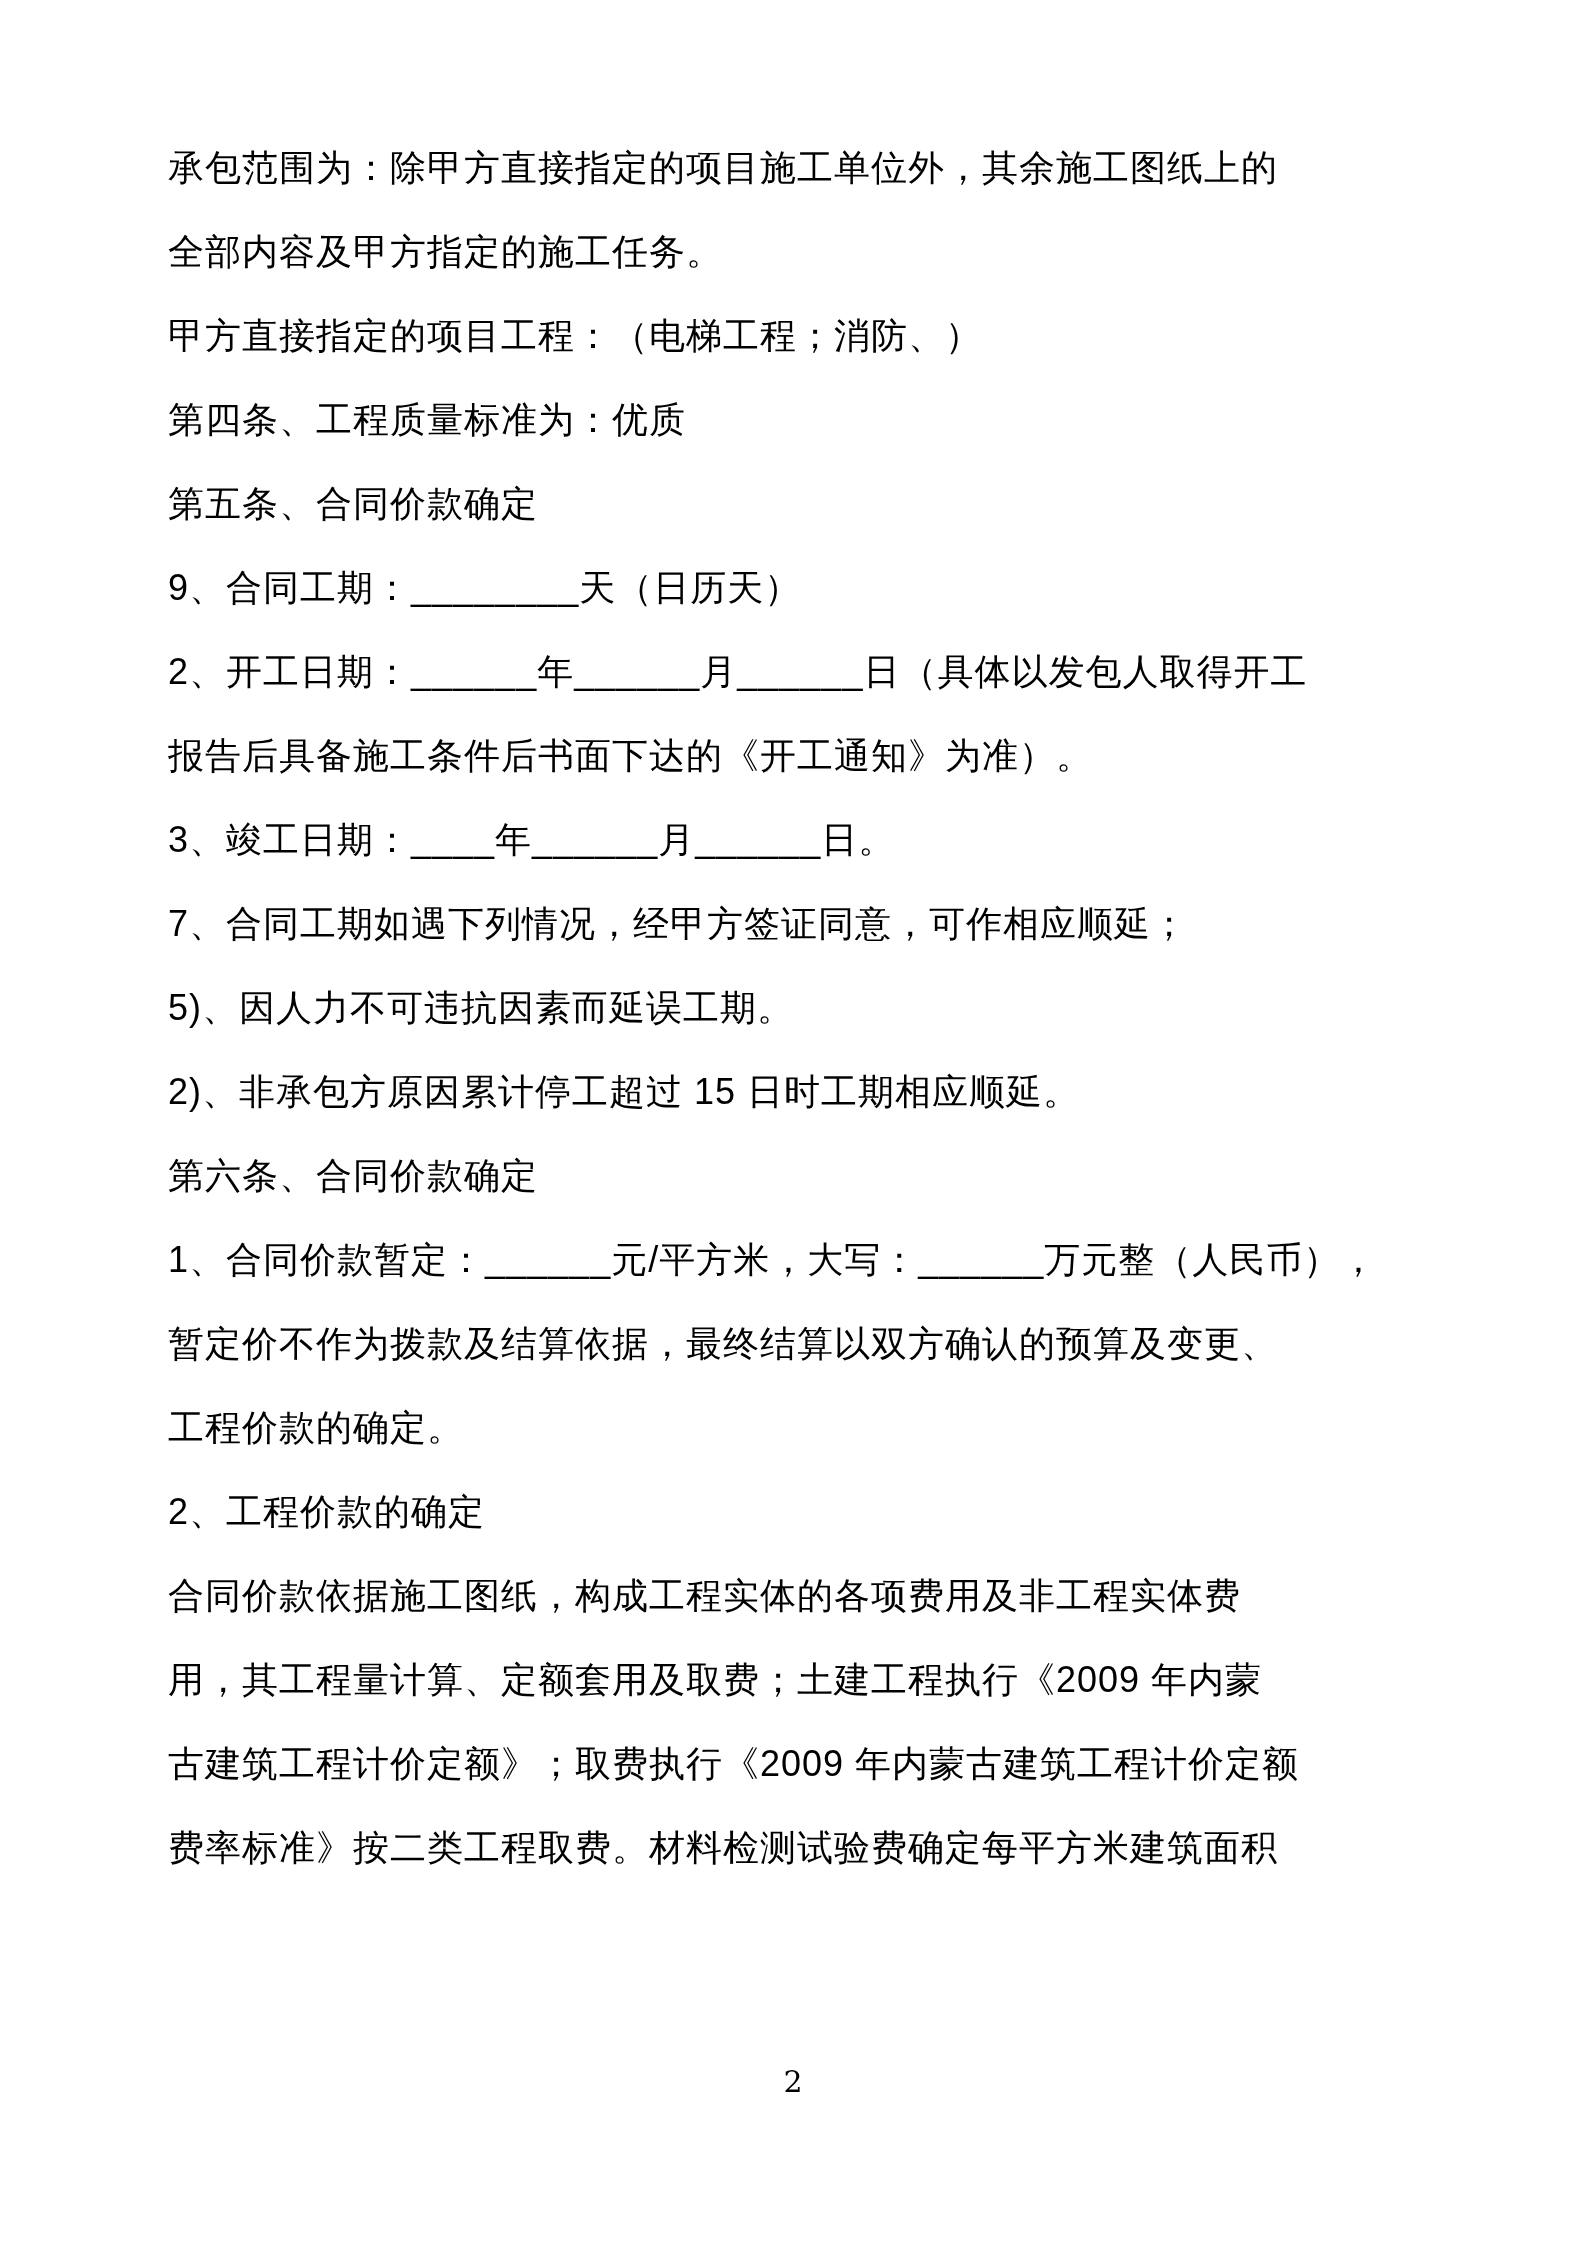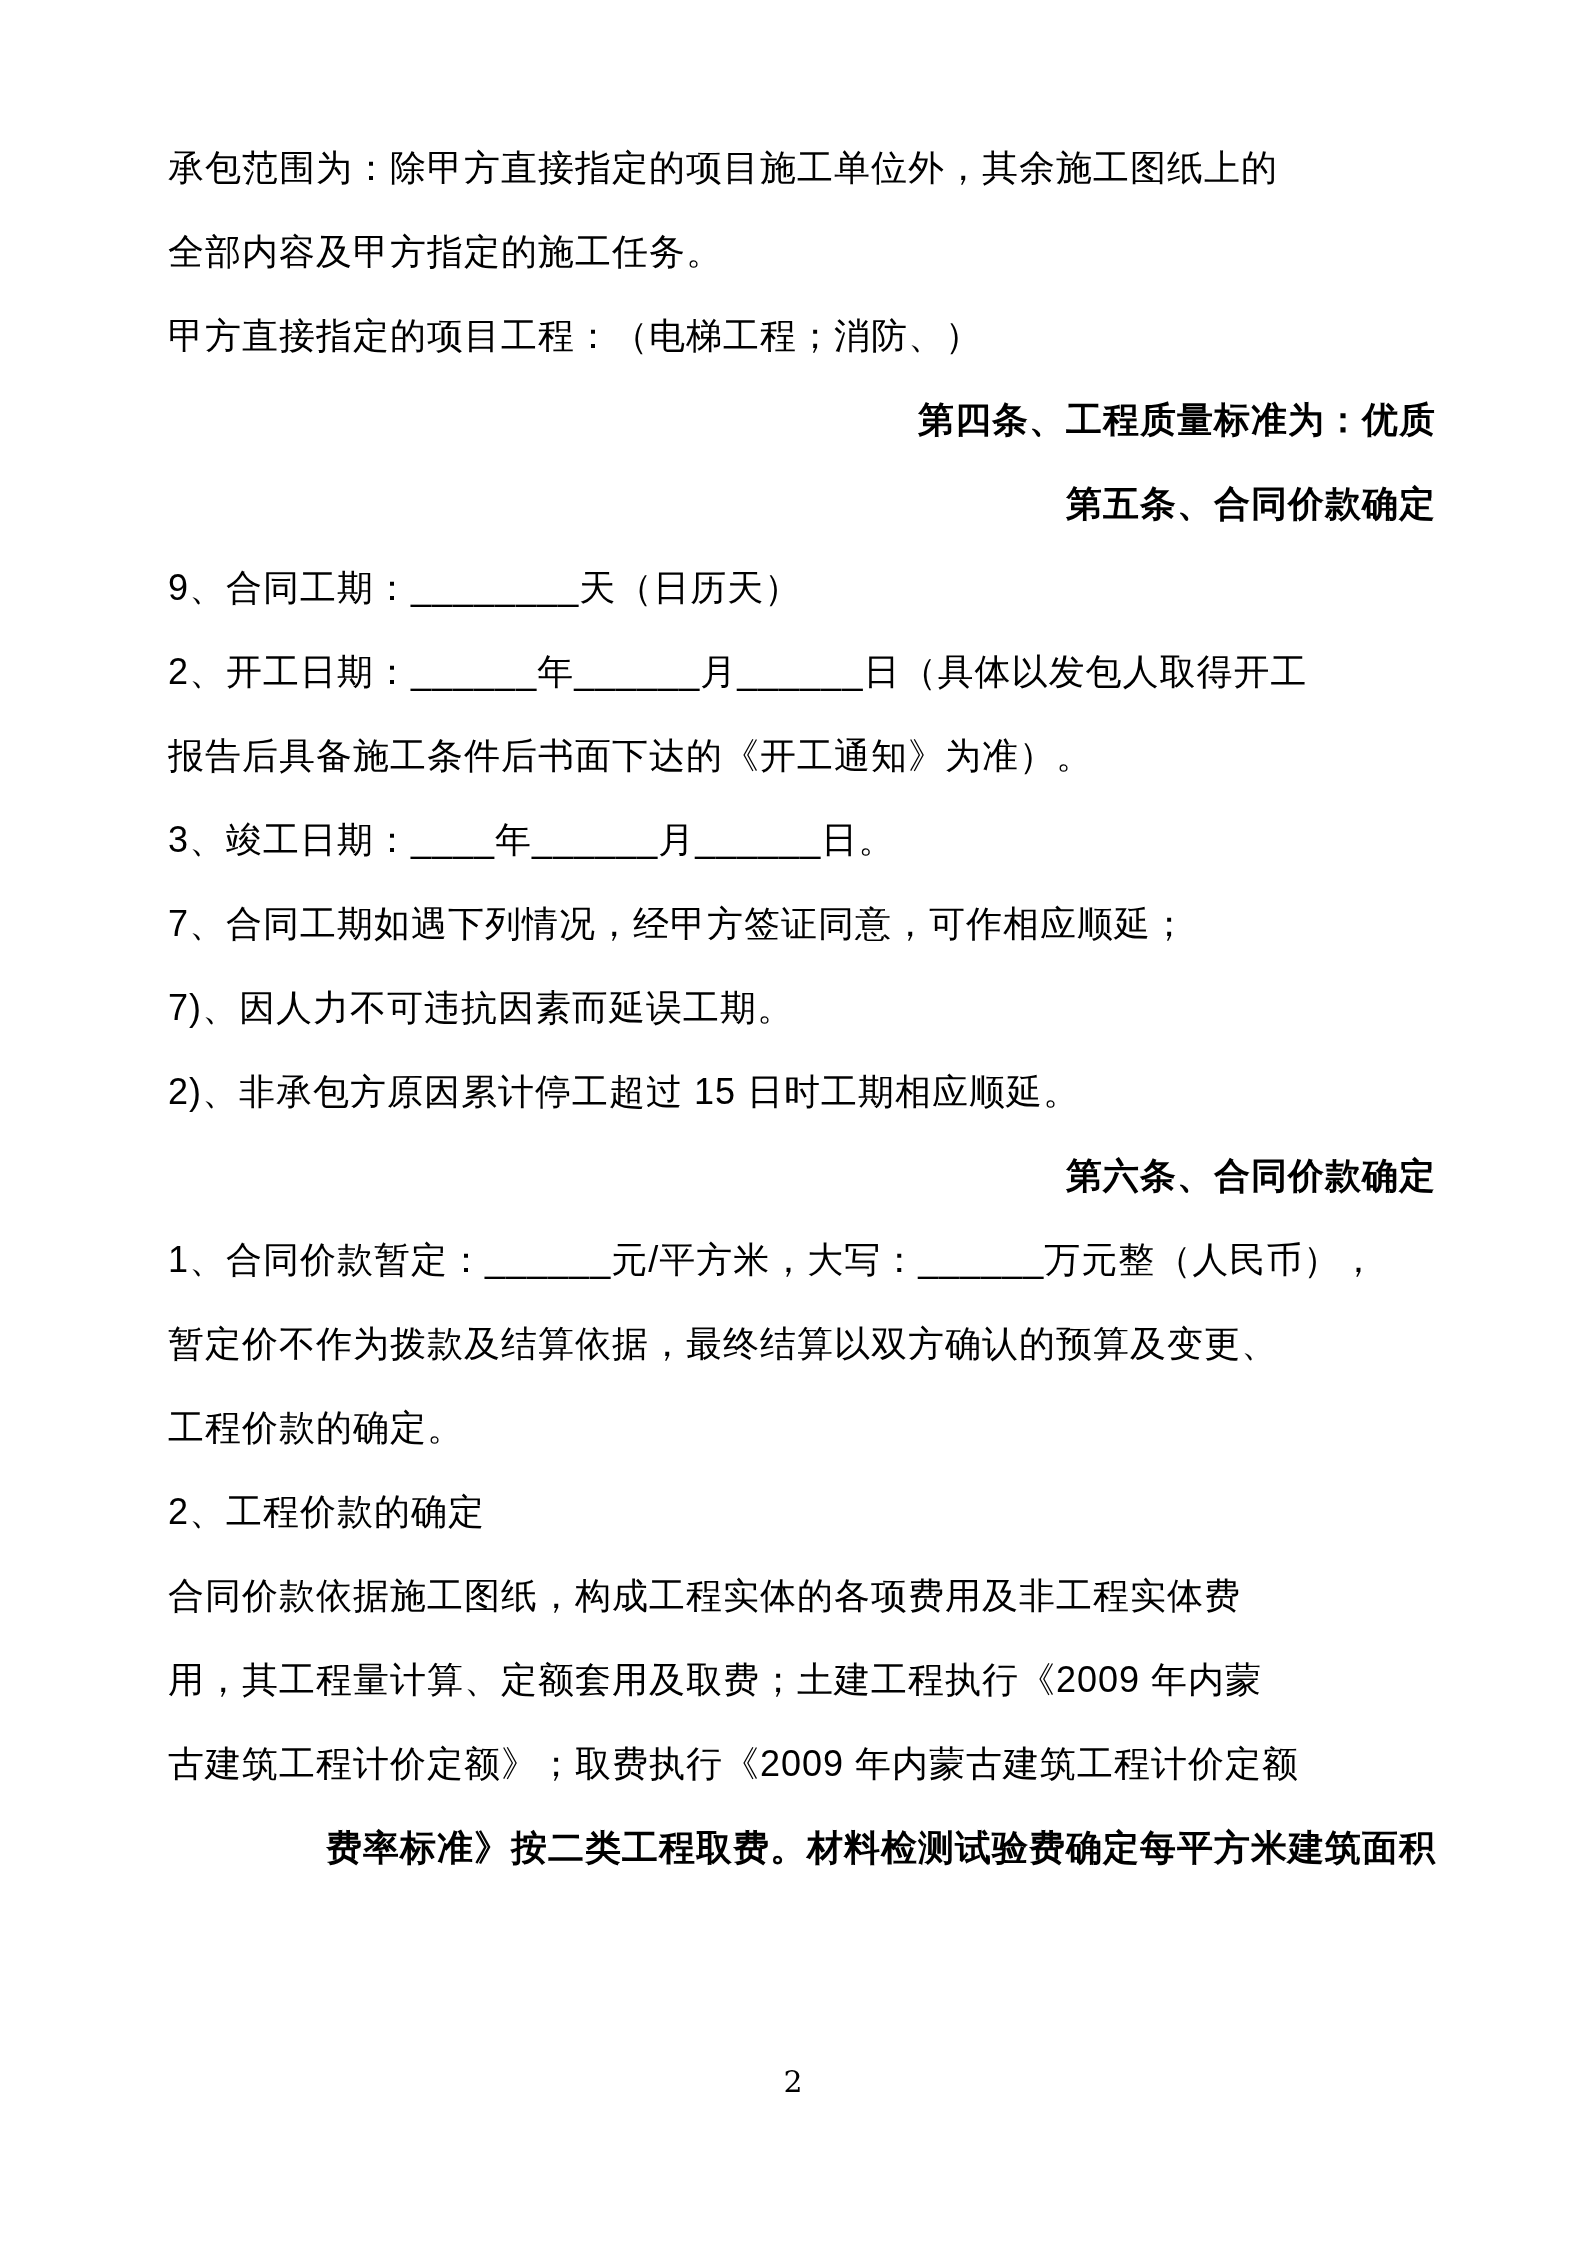--- a/index.html
+++ b/index.html
@@ -20,22 +20,21 @@
   }
   .page p.line {
     margin: 0;
     font-size: 36px;
     line-height: 84px;
     letter-spacing: 1px;
     white-space: nowrap;
     font-weight: normal;
   }
   .page p.line.b {
-    font-weight: bold;
-    text-align: right;
+    font-weight: normal;
   }
   .page-number {
     position: absolute;
     left: 0;
     top: 2062px;
     width: 1586px;
     text-align: center;
     font-family: "DejaVu Serif", serif;
     font-size: 30px;
     line-height: 40px;
@@ -49,21 +48,21 @@
   <p class="line">承包范围为：除甲方直接指定的项目施工单位外，其余施工图纸上的</p>
   <p class="line">全部内容及甲方指定的施工任务。</p>
   <p class="line">甲方直接指定的项目工程：（电梯工程；消防、）</p>
   <p class="line b">第四条、工程质量标准为：优质</p>
   <p class="line b">第五条、合同价款确定</p>
   <p class="line">9、合同工期：________天（日历天）</p>
   <p class="line">2、开工日期：______年______月______日（具体以发包人取得开工</p>
   <p class="line">报告后具备施工条件后书面下达的《开工通知》为准）。</p>
   <p class="line">3、竣工日期：____年______月______日。</p>
   <p class="line">7、合同工期如遇下列情况，经甲方签证同意，可作相应顺延；</p>
-  <p class="line">7)、因人力不可违抗因素而延误工期。</p>
+  <p class="line">5)、因人力不可违抗因素而延误工期。</p>
   <p class="line">2)、非承包方原因累计停工超过 15 日时工期相应顺延。</p>
   <p class="line b">第六条、合同价款确定</p>
   <p class="line">1、合同价款暂定：______元/平方米，大写：______万元整（人民币），</p>
   <p class="line">暂定价不作为拨款及结算依据，最终结算以双方确认的预算及变更、</p>
   <p class="line">工程价款的确定。</p>
   <p class="line">2、工程价款的确定</p>
   <p class="line">合同价款依据施工图纸，构成工程实体的各项费用及非工程实体费</p>
   <p class="line">用，其工程量计算、定额套用及取费；土建工程执行《2009 年内蒙</p>
   <p class="line">古建筑工程计价定额》；取费执行《2009 年内蒙古建筑工程计价定额</p>
   <p class="line b">费率标准》按二类工程取费。材料检测试验费确定每平方米建筑面积</p>

